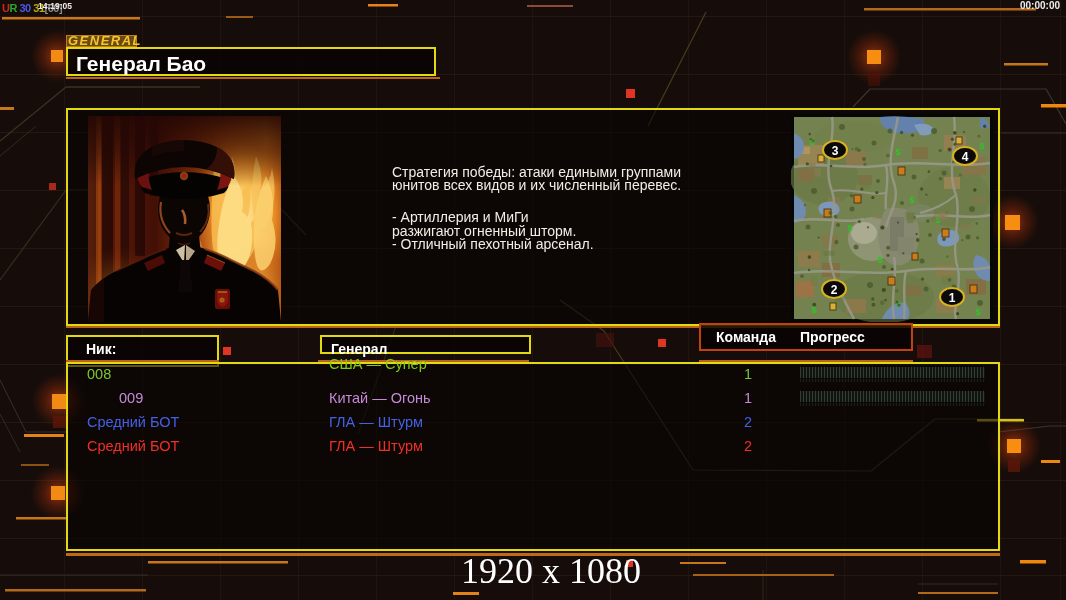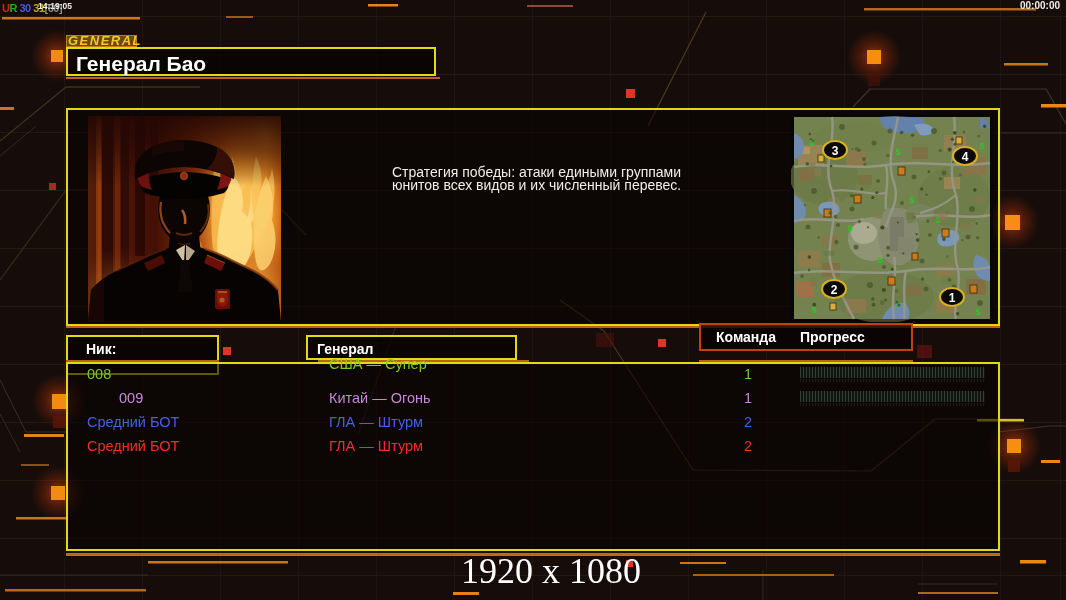--- a/index.html
+++ b/index.html
@@ -209,20 +209,21 @@
     <path d="M129,175 h11 v8 q0,6 -5.5,8 q-5.5,-2 -5.5,-8 Z" fill="#94170c"></path>
     <path d="M130,176 h9" stroke="#b07c28" stroke-width="1.4"></path>
     <circle cx="134" cy="184" r="2.6" fill="#b07c28" opacity="0.75"></circle>
   </g>
 
   <path d="M0,206 L3,174 Q8,168 16,163 L16,206 Z" fill="#2c0a05" opacity="0.45"></path>
 </svg>
 
 <div class="abs" style="left:392px;top:142px;width:300px;color:#f2eee6;font-size:14px;line-height:13.2px;white-space:nowrap;margin-top:24px;">
   <div>Стратегия победы: атаки едиными группами<br>юнитов всех видов и их численный перевес.</div>
+  <div style="margin-top:19px">- Артиллерия и МиГи<br>разжигают огненный шторм.<br>- Отличный пехотный арсенал.</div>
 </div>
 
 <svg class="abs" style="left:791px;top:114px" width="202" height="208" viewBox="0 0 202 208">
   <rect width="202" height="208" fill="#060606"></rect>
   <g id="map" transform="translate(3,3)">
     <rect width="196" height="202" fill="#7e8b57"></rect>
 
     <g opacity="0.9">
       <rect x="0" y="0" width="196" height="202" fill="#75844e" opacity="0.5"></rect>
       <ellipse cx="30" cy="60" rx="34" ry="28" fill="#6e7d48" opacity="0.7"></ellipse>
@@ -443,26 +444,26 @@
           <text x="40" y="176.5">2</text>
         </g>
       <g>
           <ellipse cx="158" cy="180" rx="12" ry="9" fill="#0a0a0a" stroke="#d8b020" stroke-width="2"></ellipse>
           <text x="158" y="184.5">1</text>
         </g>
     </g>
   </g>
 </svg>
 
-<div class="abs" style="left:66px;top:335px;width:153px;height:40px;border:2px solid #e3d911;background:rgba(8,4,3,0.8);box-sizing:border-box;">
+<div class="abs" style="left:66px;top:335px;width:153px;height:32px;border:2px solid #e3d911;background:rgba(8,4,3,0.8);box-sizing:border-box;">
   <div style="color:#fff;font-weight:bold;font-size:14px;line-height:25px;padding-left:18px;">Ник:</div>
 </div>
 <div class="abs" style="left:66px;top:360px;width:153px;height:2px;background:#b9641a;"></div>
 
-<div class="abs" style="left:306px;top:335px;width:211px;height:25px;border:2px solid #e3d911;background:rgba(8,4,3,0.8);box-sizing:border-box;">
+<div class="abs" style="left:320px;top:335px;width:211px;height:19px;border:2px solid #e3d911;background:rgba(8,4,3,0.8);box-sizing:border-box;">
   <div style="color:#fff;font-weight:bold;font-size:14px;line-height:25px;padding-left:9px;">Генерал</div>
 </div>
 <div class="abs" style="left:318px;top:360px;width:211px;height:2px;background:#b9641a;"></div>
 
 <div class="abs" style="left:699px;top:323px;width:214px;height:28px;border:2px solid #c2410c;background:rgba(8,4,3,0.8);box-sizing:border-box;">
   <div class="abs" style="left:15px;top:0;color:#fff;font-weight:bold;font-size:14px;line-height:25px;">Команда</div>
   <div class="abs" style="left:99px;top:0;color:#fff;font-weight:bold;font-size:14px;line-height:25px;">Прогресс</div>
 </div>
 <div class="abs" style="left:699px;top:360px;width:214px;height:2px;background:#b9641a;"></div>
 

